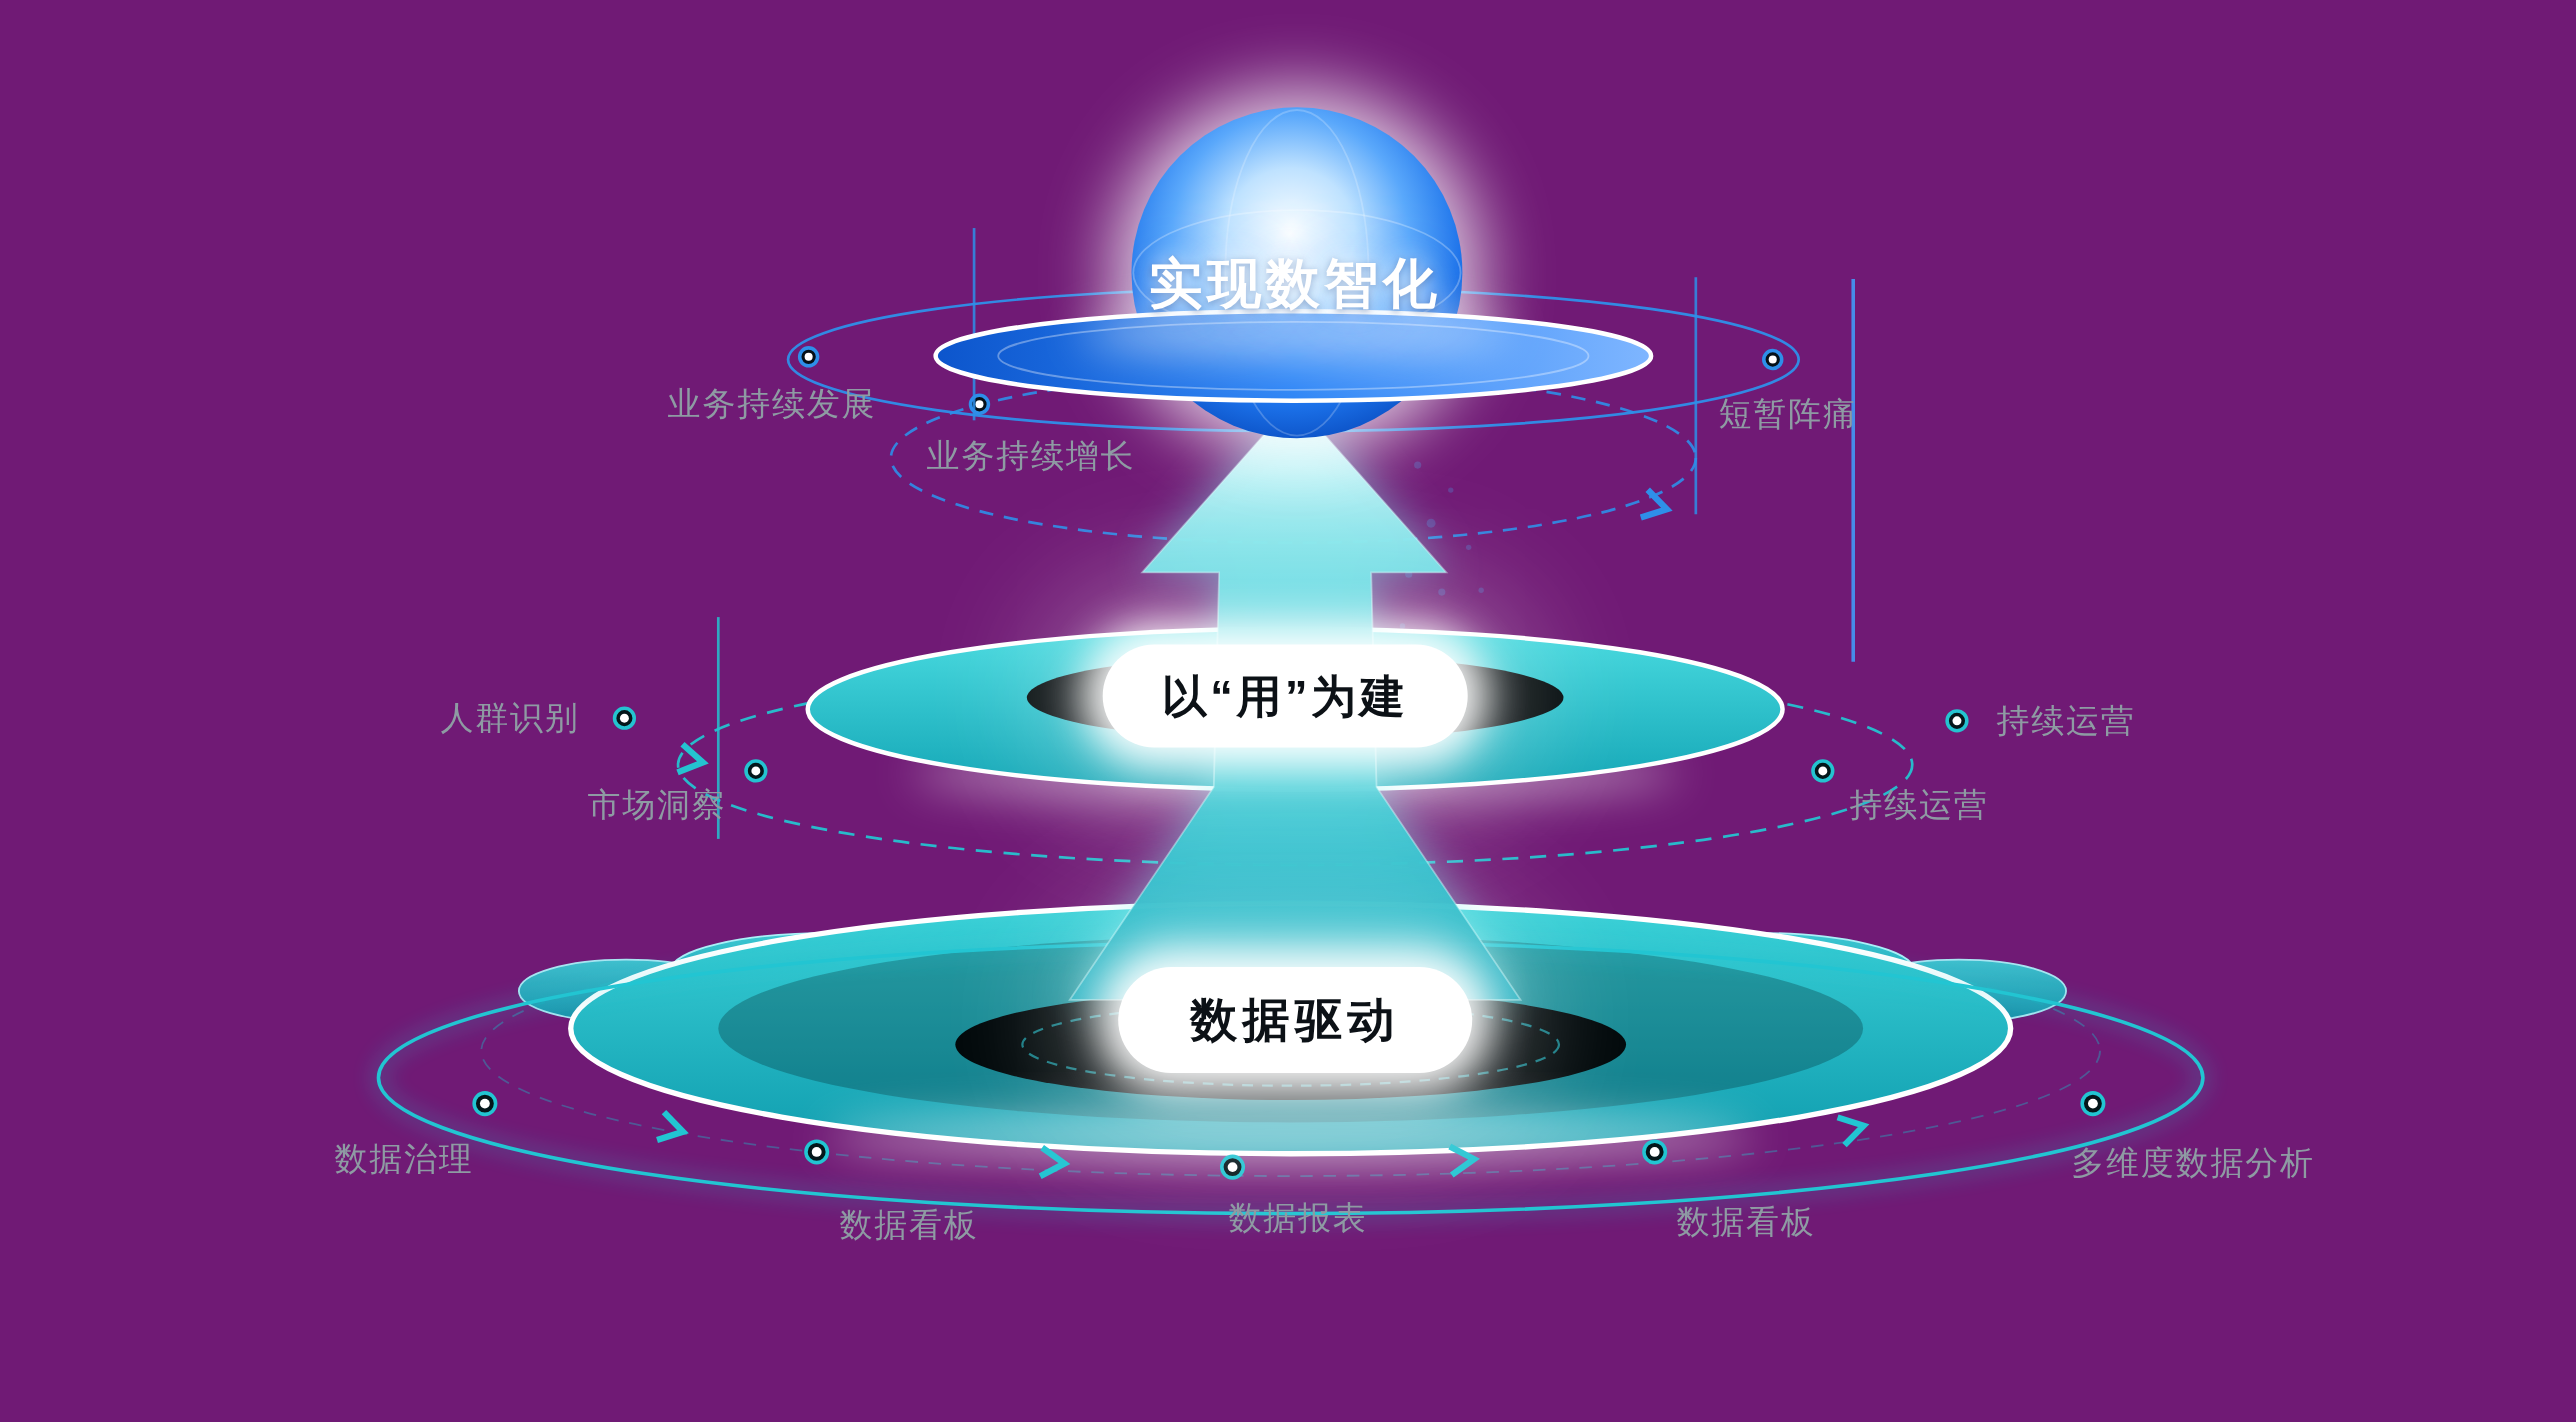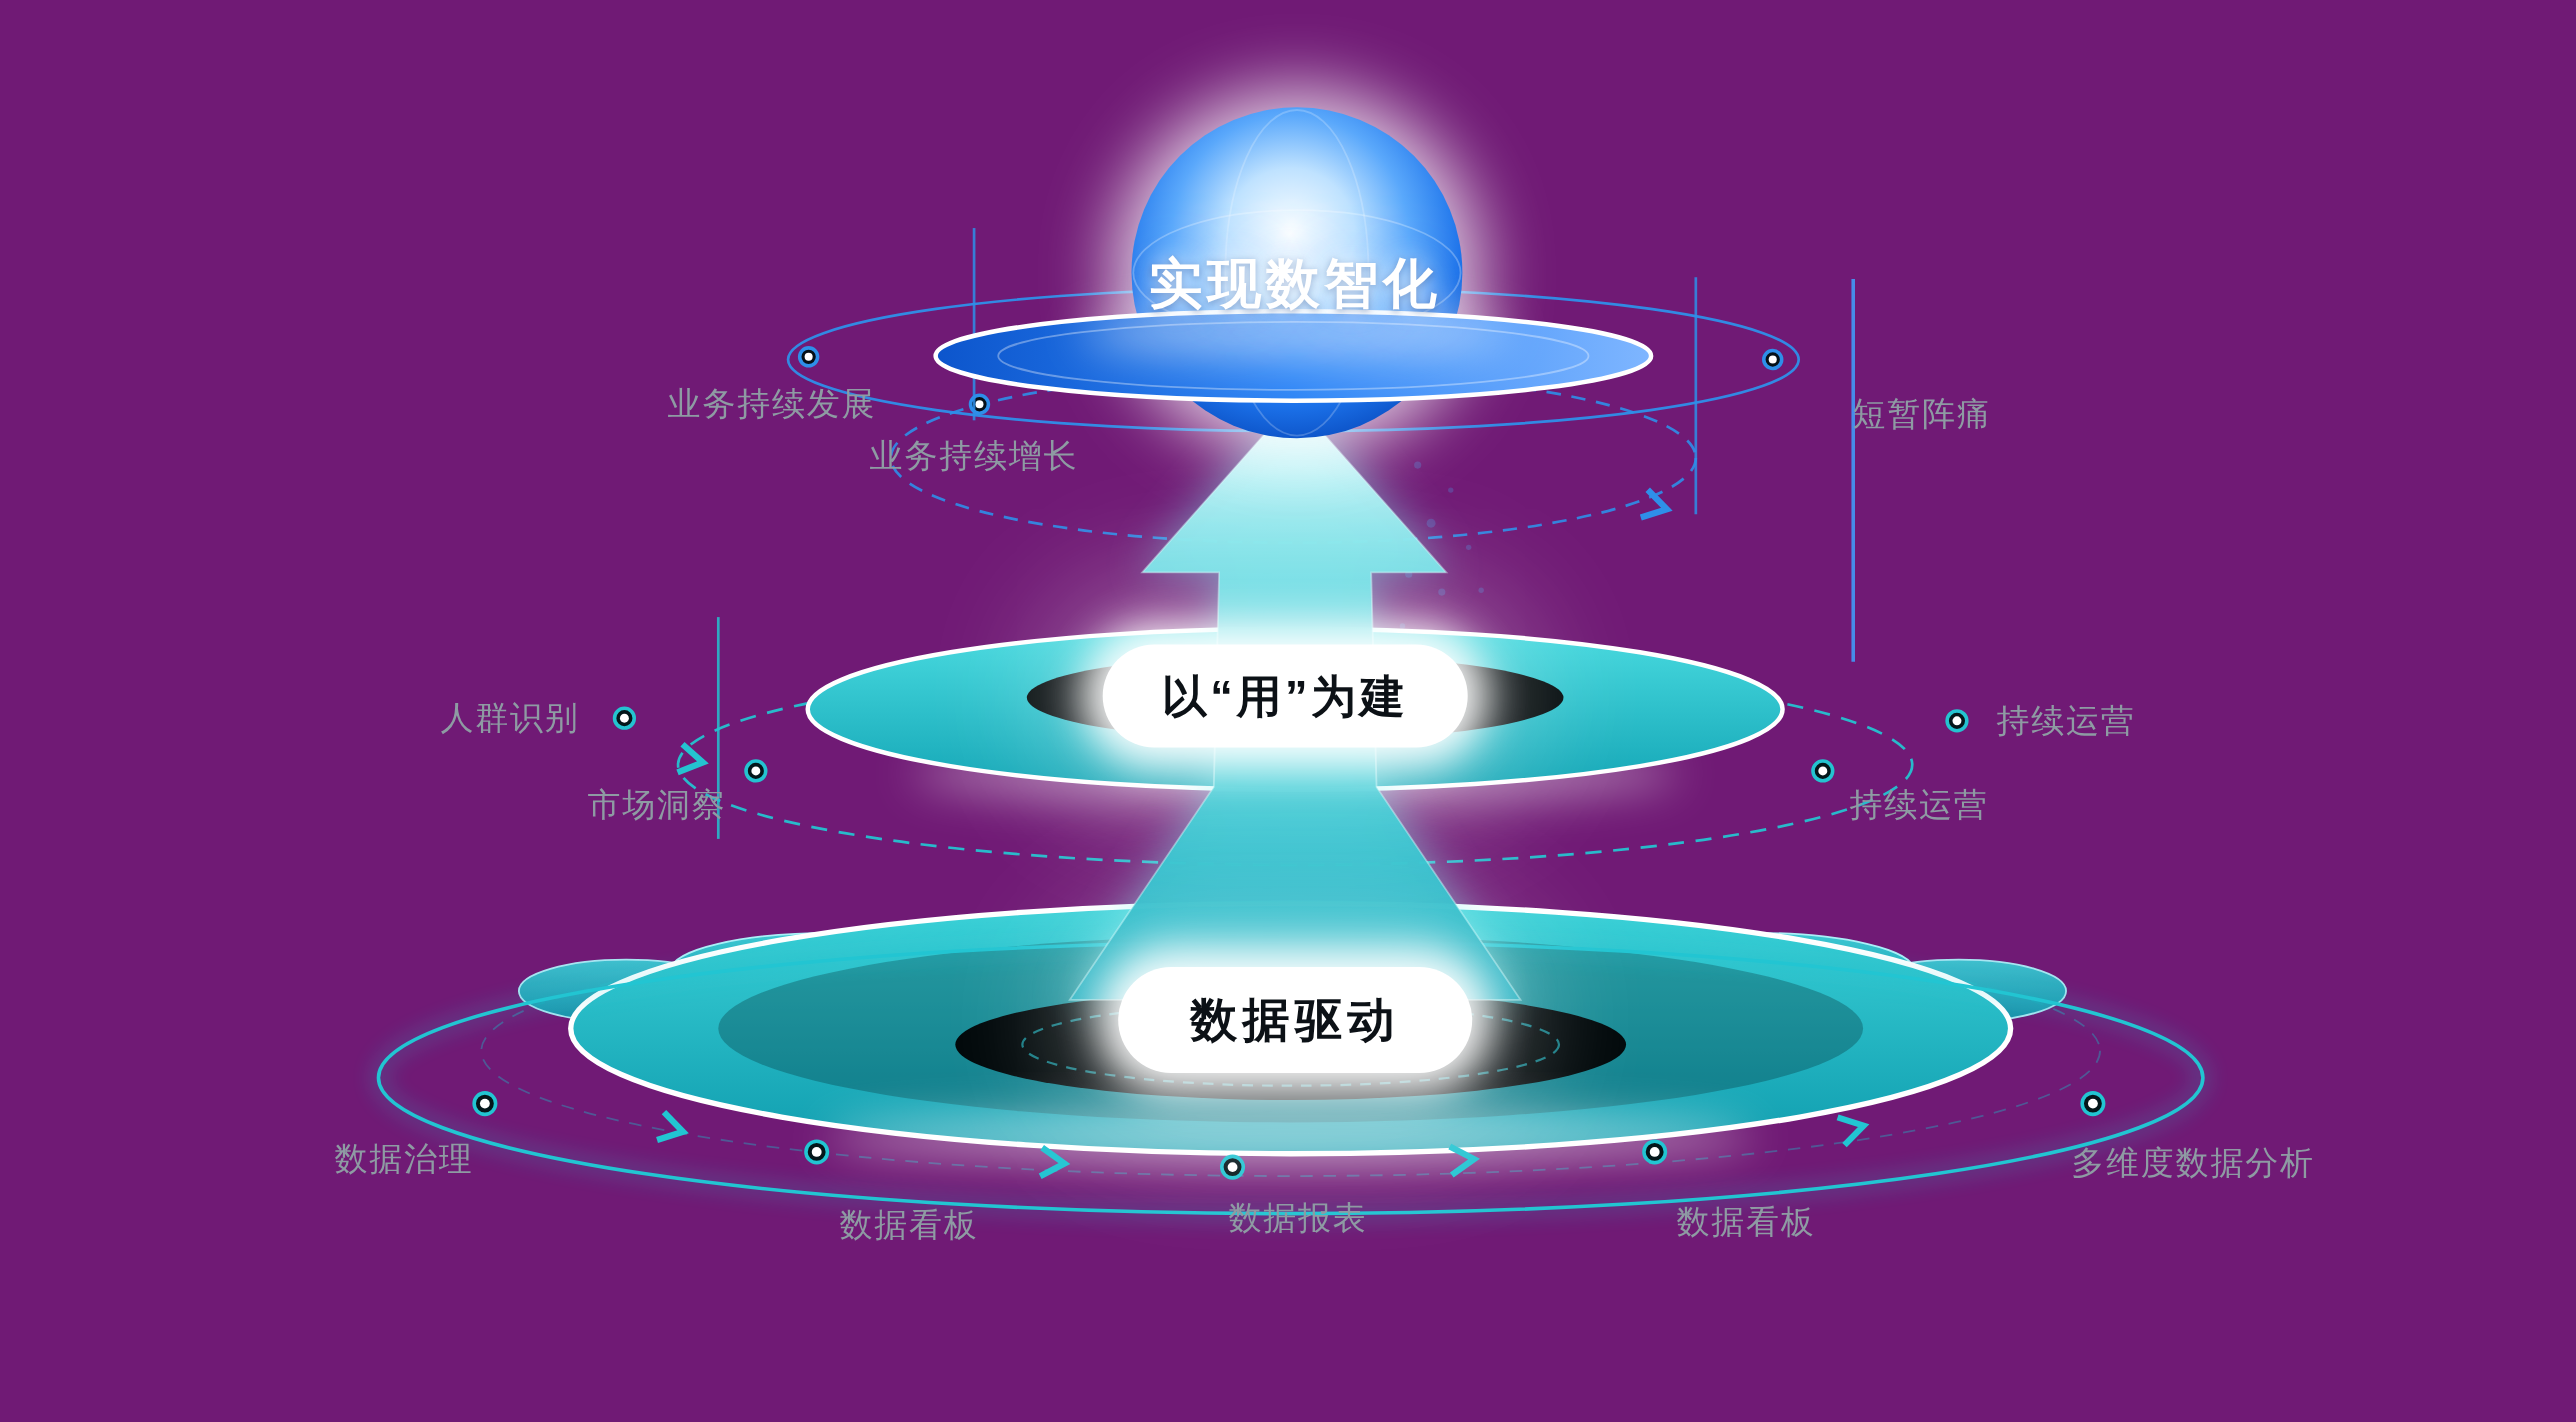--- a/index.html
+++ b/index.html
@@ -204,22 +204,22 @@
   </g>
 </svg>
 
 <div class="title-top" style="left:1295px;top:284px;">实现数智化</div>
 
 <div class="pill pill-mid" style="left:1285px;top:696px;">以“用”为建</div>
 
 <div class="pill pill-bot" style="left:1295px;top:1020px;">数据驱动</div>
 
 <div class="lbl" style="left:772px;top:404px;">业务持续发展</div>
-<div class="lbl" style="left:974px;top:456px;">业务持续增长</div>
-<div class="lbl" style="left:1922px;top:414px;">短暂阵痛</div>
+<div class="lbl" style="left:1031px;top:456px;">业务持续增长</div>
+<div class="lbl" style="left:1788px;top:414px;">短暂阵痛</div>
 
 <div class="lbl" style="left:510px;top:718px;">人群识别</div>
 <div class="lbl" style="left:657px;top:805px;">市场洞察</div>
 <div class="lbl" style="left:2066px;top:721px;">持续运营</div>
 <div class="lbl" style="left:1919px;top:805px;">持续运营</div>
 
 <div class="lbl" style="left:404px;top:1159px;">数据治理</div>
 <div class="lbl" style="left:909px;top:1225px;">数据看板</div>
 <div class="lbl" style="left:1298px;top:1218px;">数据报表</div>
 <div class="lbl" style="left:1746px;top:1222px;">数据看板</div>

